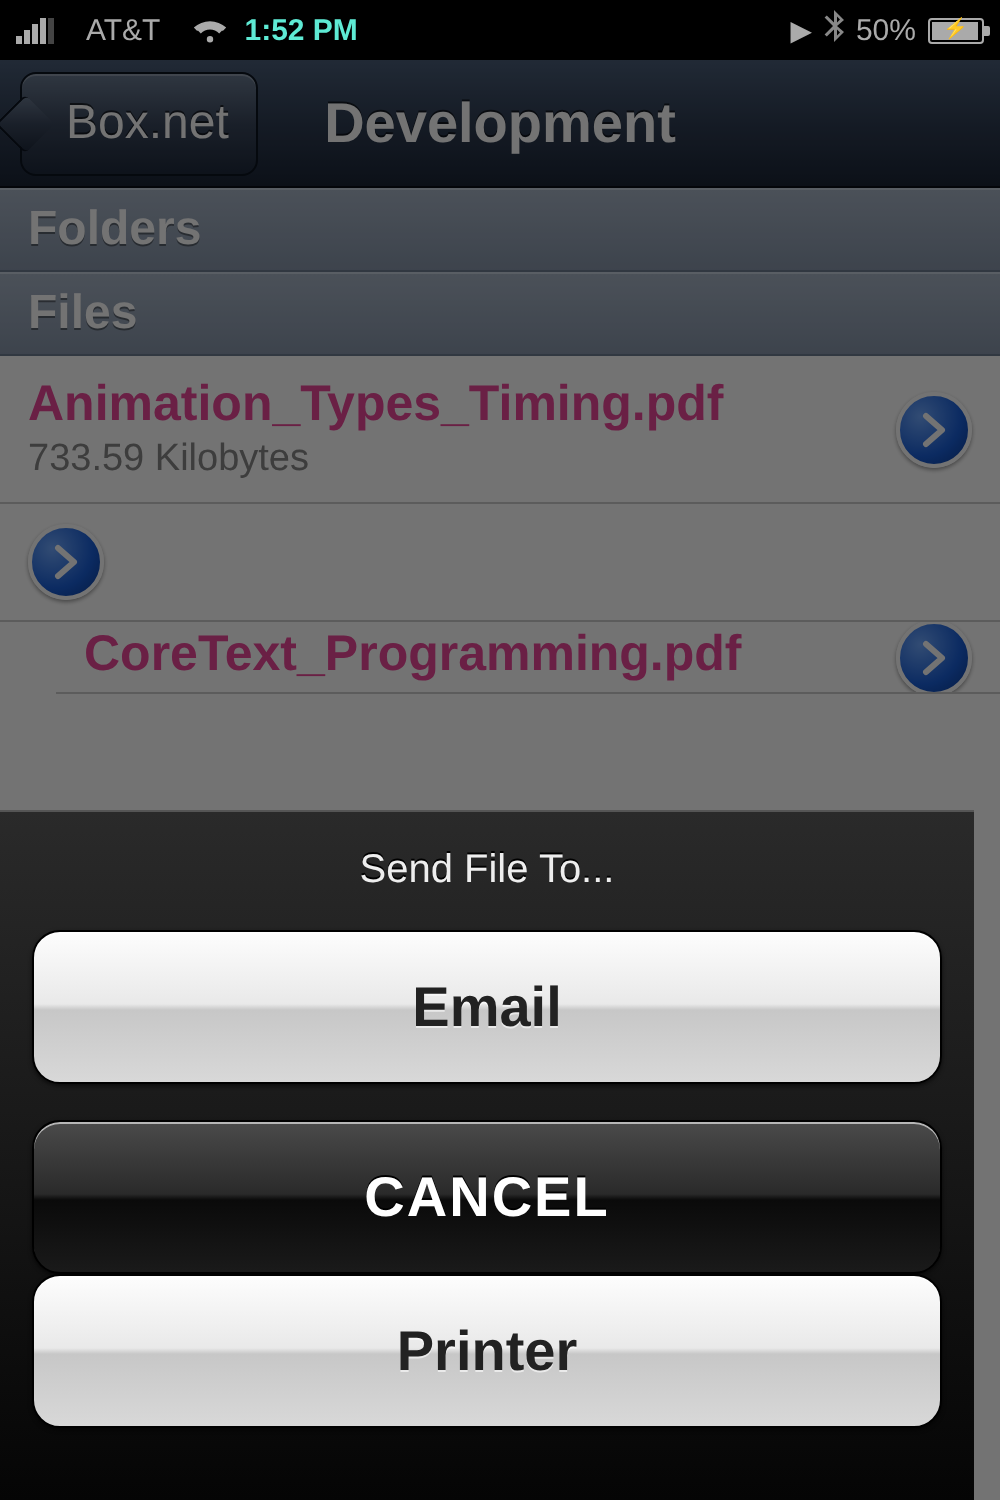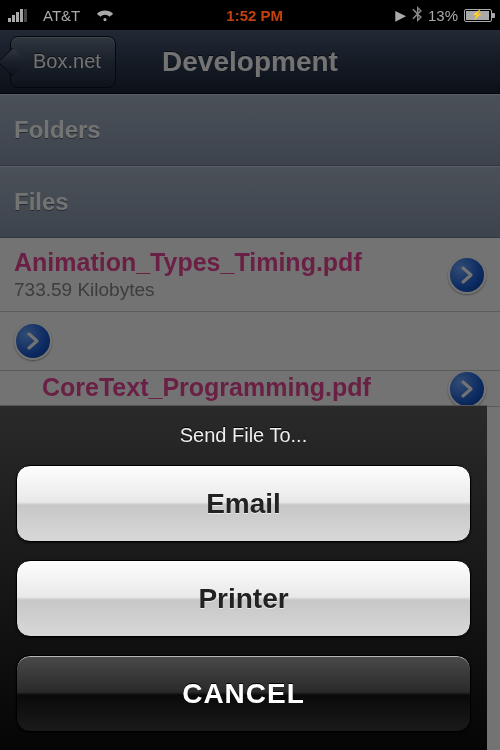--- a/index.html
+++ b/index.html
@@ -10,21 +10,21 @@
     height: 30px;
     background:#000;
     color:#aaa;
     display:flex;
     align-items:center;
     padding:0 8px;
     font-size:15px;
     gap:8px;
   }
   .statusbar .left { display:flex; align-items:center; gap:16px; }
-  .statusbar .center { flex:1; text-align:center; font-weight:bold; color:#c2410c; }
+  .statusbar .center { flex:1; font-weight:bold; color:#5eead4; }
   .statusbar .right { display:flex; align-items:center; gap:6px; }
   .signal-bars { display:flex; align-items:flex-end; gap:1px; height:14px; }
   .signal-bars span { width:3px; background:#aaa; }
   .signal-bars span:nth-child(1){height:4px;}
   .signal-bars span:nth-child(2){height:7px;}
   .signal-bars span:nth-child(3){height:10px;}
   .signal-bars span:nth-child(4){height:13px;}
   .signal-bars span:nth-child(5){height:13px; background:#444;}
   .wifi-icon svg { display:block; }
   .play-icon { color:#aaa; font-size:14px; }
@@ -47,21 +47,21 @@
     color:#fff;
     text-shadow:0 -1px 0 rgba(0,0,0,0.6);
   }
   .back-btn {
     height:52px;
     padding:0 14px 0 22px;
     background:linear-gradient(to bottom,#6a7a90 0%,#3a475c 50%,#1f2a3c 100%);
     border:1px solid #0d1420;
     border-radius:8px;
     color:#fff;
-    font-size:20px;
+    font-size:24px;
     font-weight:500;
     display:flex; align-items:center;
     position:relative;
     box-shadow:inset 0 1px 0 rgba(255,255,255,0.25);
   }
   .back-btn::before {
     content:"";
     position:absolute;
     left:-9px; top:50%;
     width:20px; height:20px;
@@ -77,21 +77,21 @@
     font-size:28px; font-weight:bold;
     pointer-events:none;
   }
 
   
   .tableview { background:#fff; height:calc(750px - 30px - 64px); overflow:hidden; }
   .section-header {
     background:linear-gradient(to bottom,#a6b3c4 0%,#8896aa 100%);
     color:#fff;
     font-size:24px; font-weight:bold;
-    padding:21px 14px;
+    padding:6px 14px;
     text-shadow:0 1px 0 rgba(0,0,0,0.4);
     border-top:1px solid #c6d0de;
     border-bottom:1px solid #6e7c90;
   }
   .row {
     display:flex; align-items:center;
     padding:10px 14px;
     border-bottom:1px solid #ccc;
     gap:10px;
     background:#fff;
@@ -182,21 +182,21 @@
       </span>
     </div>
     <div class="center">1:52 PM</div>
     <div class="right">
       <span class="play-icon">▶</span>
       <span class="bt-icon">
         <svg width="10" height="16" viewBox="0 0 10 16">
             <path d="M5 0v6.3L1.4 2.7.3 3.8 4.5 8 .3 12.2l1.1 1.1L5 9.7V16l5-5-3.5-3L10 5 5 0zm1.5 3.2L8 4.7 6.5 6.2V3.2zm0 9.6V9.8L8 11.3l-1.5 1.5z" fill="#888"></path>
           </svg>
       </span>
-      <span>13%</span>
+      <span>50%</span>
       <div class="battery">
         <div class="battery-body">
             <div class="battery-fill"></div>
             <span class="battery-bolt">⚡</span>
           </div>
       </div>
     </div>
   </div>
 
   <div class="navbar">
@@ -244,21 +244,21 @@
     </div>
   </div>
 
   <div class="dim"></div>
 
   <div class="actionsheet">
     <div class="sheet-title">Send File To...</div>
     <div class="sheet-btn light">
       <span>Email</span>
     </div>
+    <div class="sheet-btn cancel">
+      <span>CANCEL</span>
+    </div>
     <div class="sheet-btn light">
       <span>Printer</span>
     </div>
-    <div class="sheet-btn cancel">
-      <span>CANCEL</span>
-    </div>
   </div>
 
 </div>
 
 </body></html>

